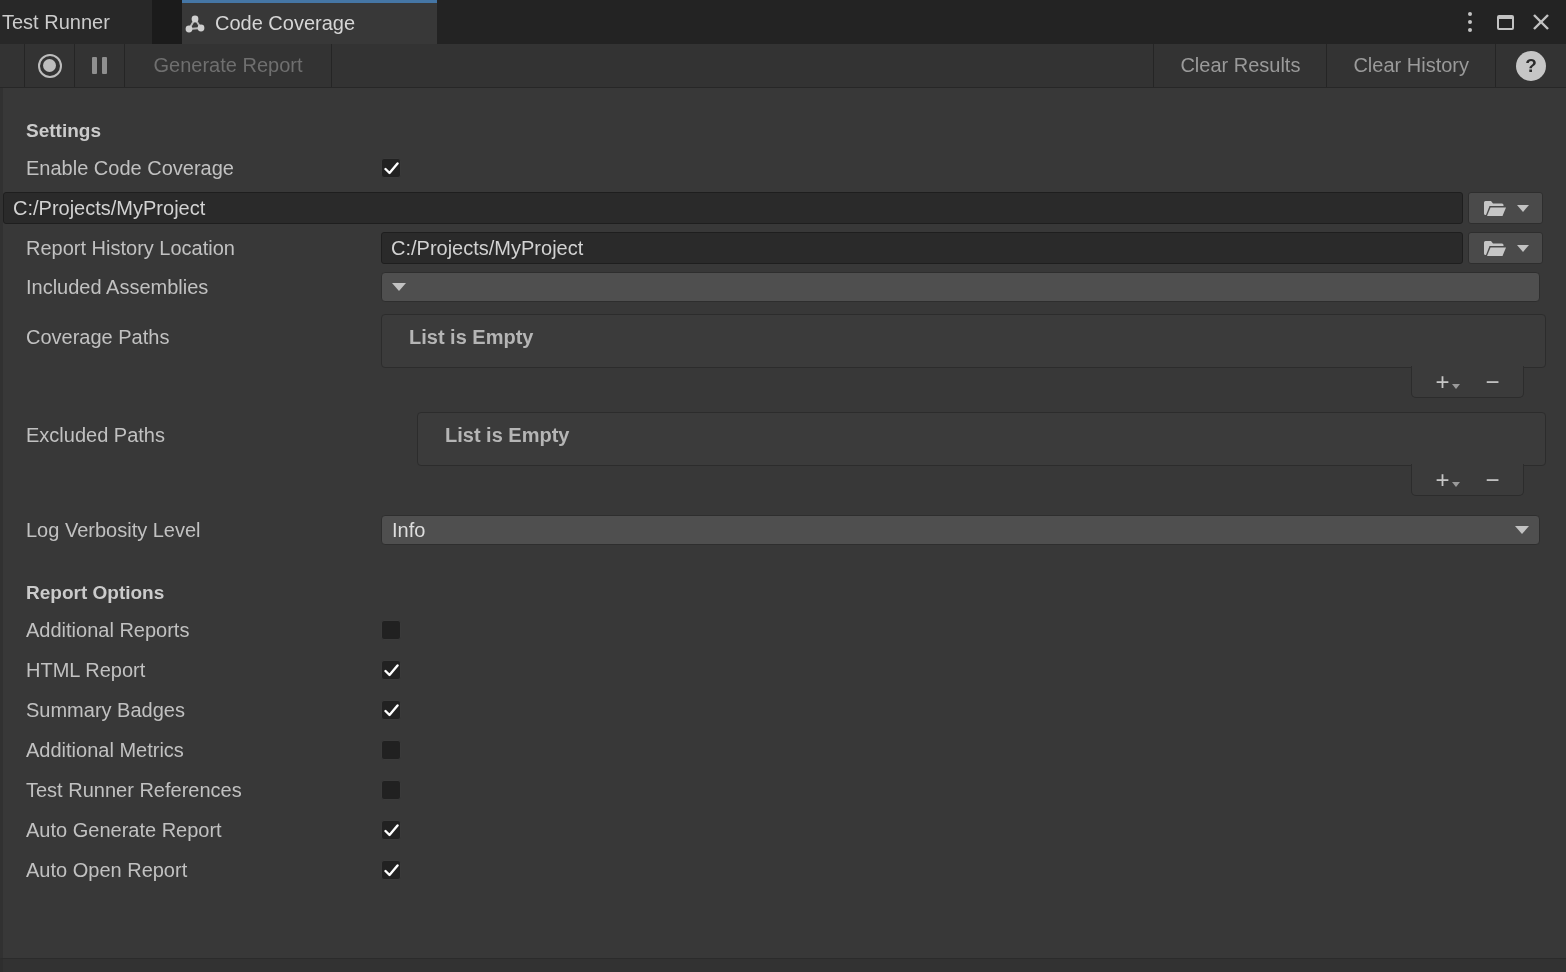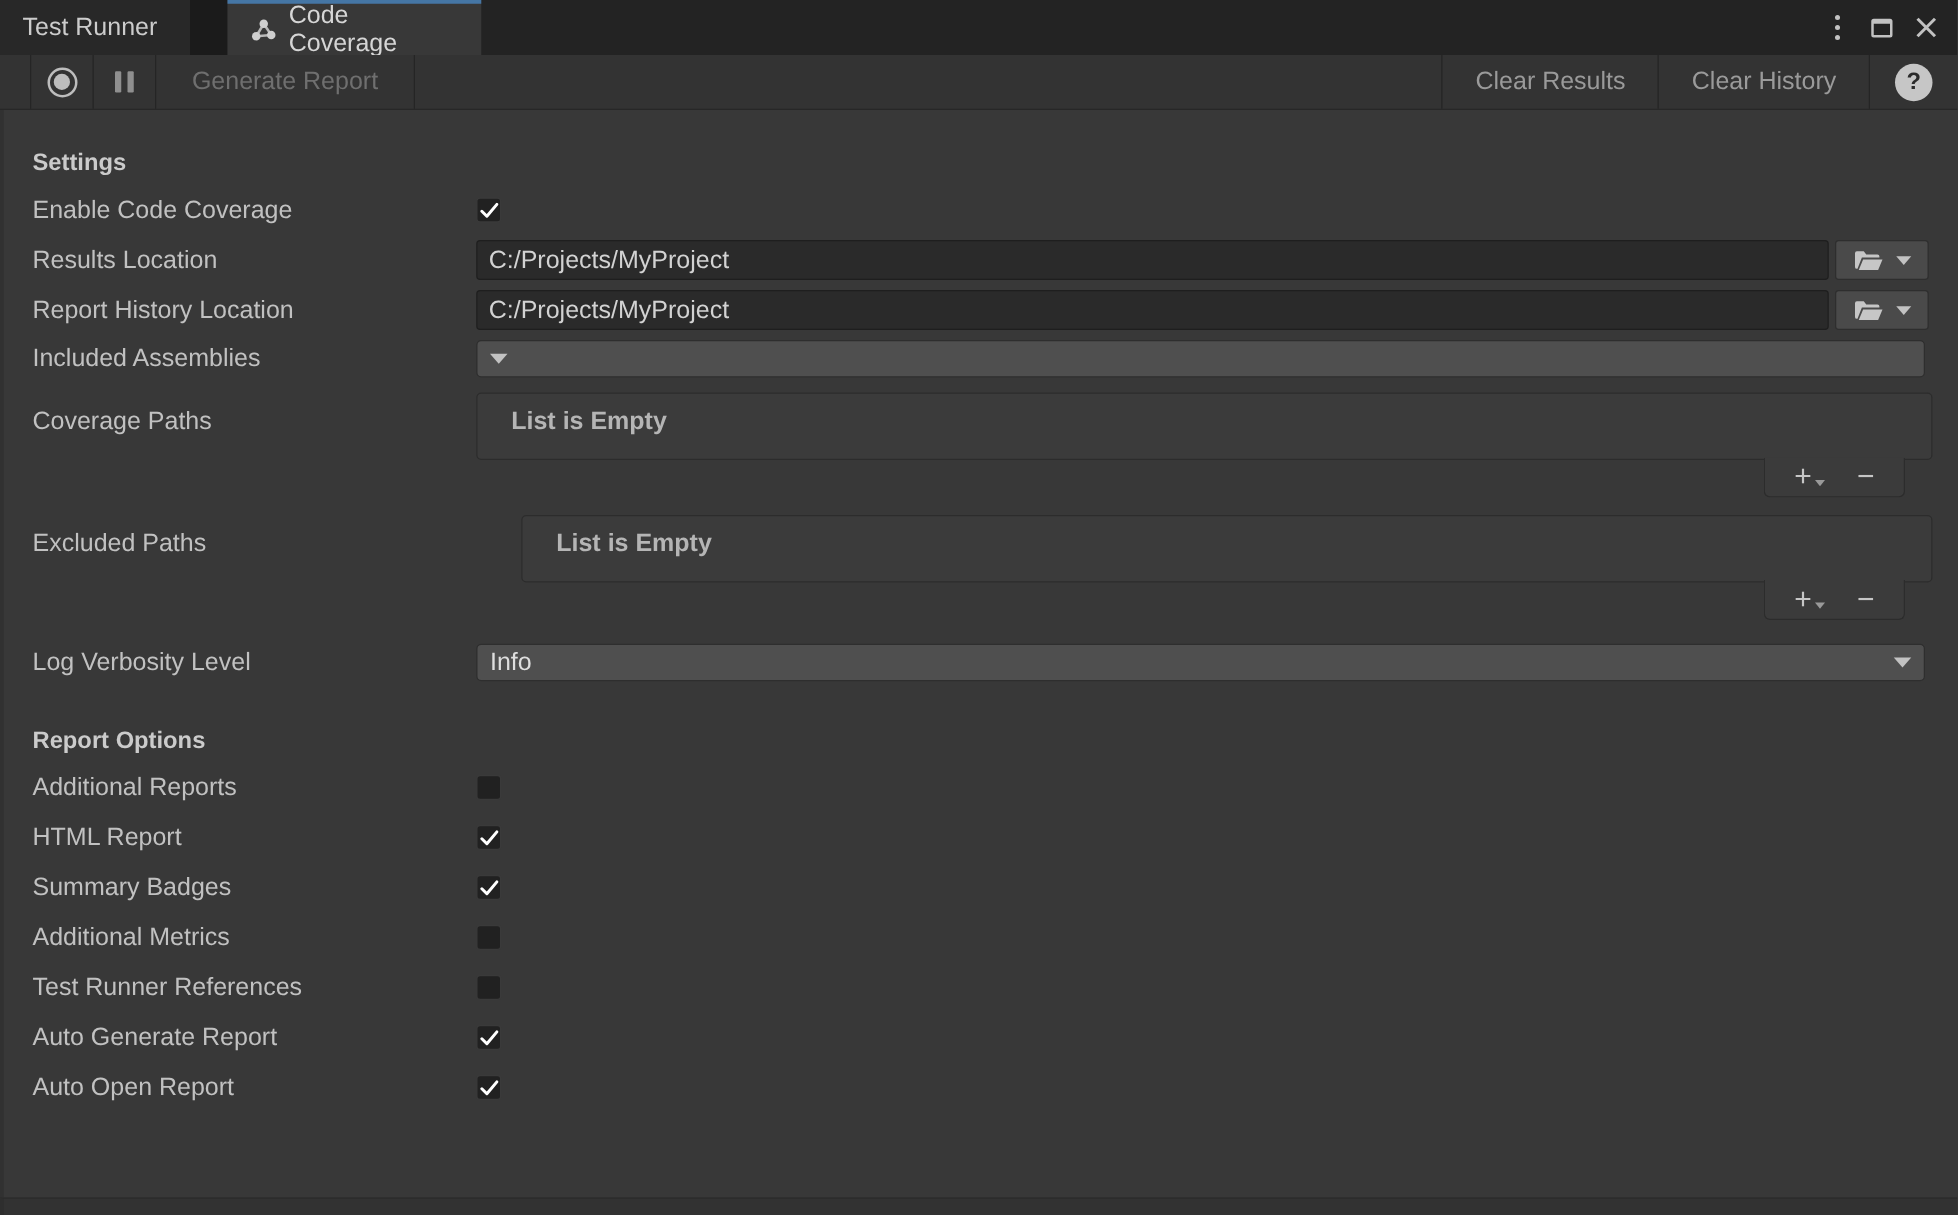--- a/index.html
+++ b/index.html
@@ -3,24 +3,24 @@
 <meta charset="utf-8">
 <style>
   * { margin:0; padding:0; box-sizing:border-box; }
   html,body { width:1566px; height:972px; background:#383838; overflow:hidden; }
   body { font-family:"Liberation Sans", sans-serif; font-size:19px; color:#c1c1c1; }
 
   .window { width:1566px; height:972px; display:flex; flex-direction:column; background:#383838; }
 
   
   .tabbar { height:44px; background:#232323; display:flex; align-items:stretch; flex:none; }
-  .tab { display:flex; align-items:center; padding:0 18px; font-size:20px; color:#cccccc; cursor:default; }
+  .tab { display:flex; align-items:center; padding:0 2px; font-size:20px; color:#cccccc; cursor:default; }
   .tab.inactive { background:#282828; width:152px; }
   .tab.gap { background:#1b1b1b; width:30px; padding:0; }
-  .tab.active { background:#383838; border-top:3px solid #4576a5; color:#d6d6d6; width:203px; }
+  .tab.active { background:#383838; border-top:3px solid #4576a5; color:#d6d6d6; width:255px; }
   .tab .tabicon { margin-right:9px; display:flex; align-items:center; }
   .tabbar-spacer { flex:1; }
   .win-controls { display:flex; align-items:center; gap:8px; padding-right:12px; }
   .kebab { width:26px; height:28px; display:flex; flex-direction:column; align-items:center; justify-content:center; gap:4px; cursor:pointer; }
   .kebab i { width:4px; height:4px; border-radius:50%; background:#c2c2c2; }
   .maxbtn { width:17px; height:15px; border:2px solid #c2c2c2; border-top-width:4px; border-radius:2px; margin:0 6px; cursor:pointer; }
   .closebtn { width:26px; height:28px; display:flex; align-items:center; justify-content:center; cursor:pointer; }
 
   
   .toolbar { height:44px; background:#333333; display:flex; align-items:stretch; border-bottom:1px solid #272727; flex:none; }
@@ -156,21 +156,20 @@
       <div class="ctl">
         <span class="checkbox checked">
           <svg class="check" viewBox="0 0 15 13">
               <polyline points="1.5,7 5.5,11 13.5,1.5" fill="none" stroke="#ffffff" stroke-width="2.4" stroke-linecap="round" stroke-linejoin="round"></polyline>
             </svg>
         </span>
       </div>
     </div>
 
     <div class="row">
-      <div class="label">Results Location</div>
       <div class="ctl mr-field">
         <div class="textfield">C:/Projects/MyProject</div>
         <div class="folderbtn">
           <svg class="foldericon" width="24" height="17" viewBox="0 0 24 17">
             <path d="M1 2.5 Q1 1 2.5 1 L8 1 L10 3.5 L19 3.5 Q20.5 3.5 20.5 5 L20.5 6 L6.5 6 L3 15 L2.5 15 Q1 15 1 13.5 Z" fill="#c6c6c6"></path>
             <path d="M7.5 7.5 L23 7.5 L19.5 16 L4 16 Z" fill="#c6c6c6"></path>
           </svg>
           <span class="arrow-down small"></span>
         </div>
       </div>

